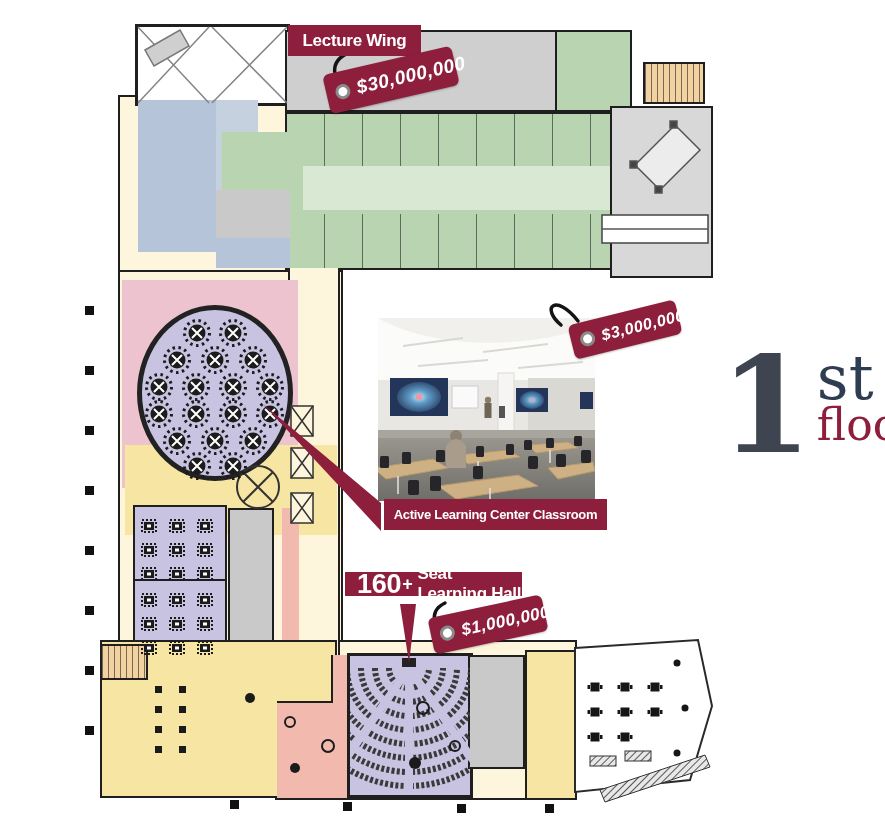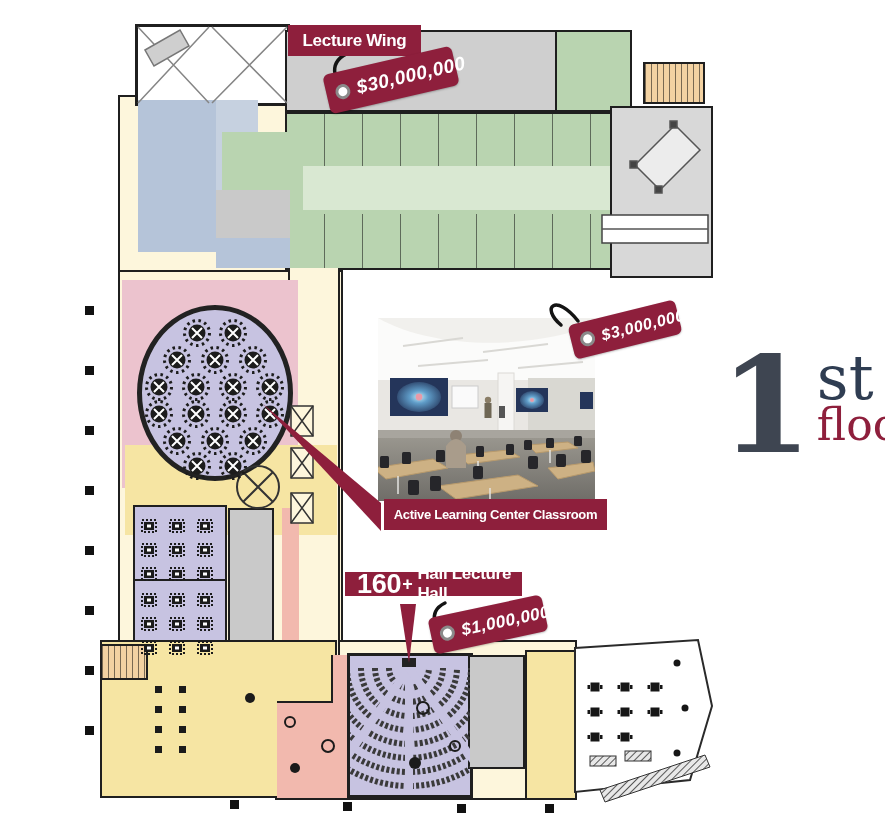--- a/index.html
+++ b/index.html
@@ -353,21 +353,21 @@
   <span class="grommet"></span>
   <span class="amount" style="font-size:16px;">$3,000,000</span>
 </div>
 <div class="callout-bar" style="left:372px;top:499px;width:223px;height:31px;font-size:13px;margin-left:12px;">
   <span>Active Learning Center Classroom</span>
 </div>
 
 <div class="callout-bar" style="left:345px;top:572px;width:177px;height:24px;font-size:17px;justify-content:flex-start;padding-left:12px;box-sizing:border-box;">
   <span style="font-size:27px;line-height:1;">160</span>
   <span style="font-size:18px;margin:0 5px 0 1px;">+</span>
-  <span>Hall Lecture Hall</span>
+  <span>Seat Learning Hall</span>
 </div>
 <div class="price-tag" style="left:430px;top:606px;width:116px;height:37px;transform:rotate(-12deg);">
   <span class="grommet"></span>
   <span class="amount" style="font-size:17px;">$1,000,000</span>
 </div>
 
 <div id="floor-indicator">
   <div id="floor-num">1</div>
   <div style="display:flex;flex-direction:column;margin-left:5px;">
     <div id="floor-ord">st</div>

